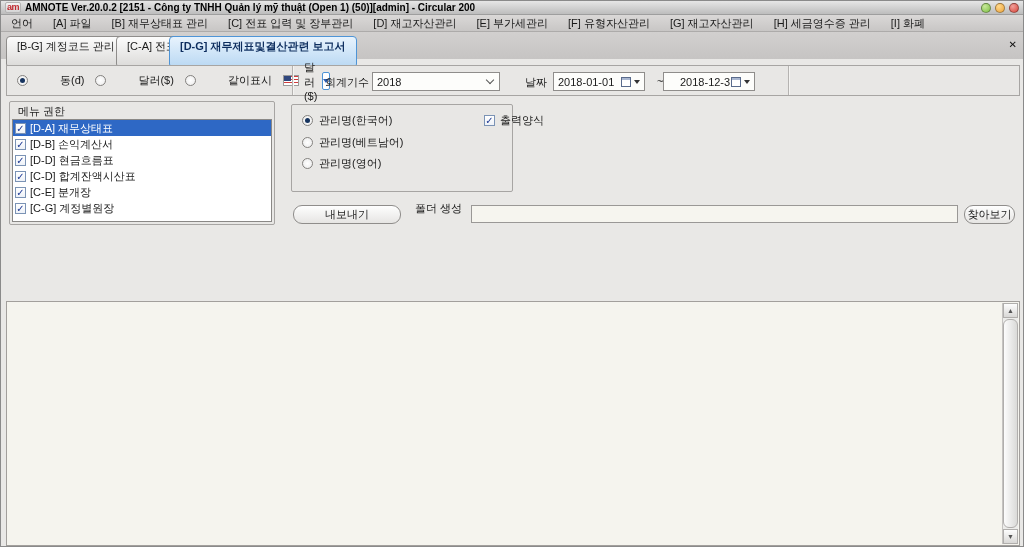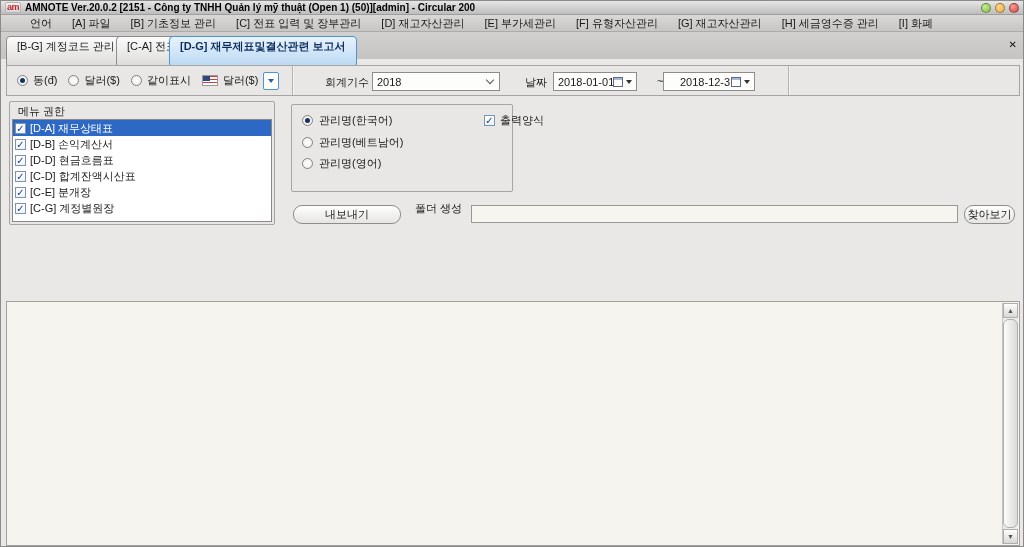--- a/index.html
+++ b/index.html
@@ -16,21 +16,21 @@
   .title-text { font-size:10px; font-weight:bold; color:#000; white-space:nowrap; }
   .traffic { margin-left:auto; display:flex; gap:4px; align-items:center; }
   .light { width:10px; height:10px; border-radius:50%; border:1px solid rgba(0,0,0,.35); }
   .light.green { background:radial-gradient(circle at 35% 30%, #c8e89a, #7ebf45); }
   .light.yellow { background:radial-gradient(circle at 35% 30%, #ffd98c, #eda33b); }
   .light.red { background:radial-gradient(circle at 35% 30%, #f0a09a, #d8453a); }
 
   
   .menubar { position:absolute; left:0; top:14px; width:100%; height:17px;
     background:linear-gradient(#dad8d7,#c8c6c5); border-bottom:1px solid #adabaa;
-    display:flex; align-items:center; padding-left:19px; }
+    display:flex; align-items:center; padding-left:0; }
   .menu-item { padding:0 10px; font-size:11px; white-space:nowrap; cursor:default; line-height:16px; }
 
   
   .tabstrip { position:absolute; left:0; top:31px; width:100%; height:27px;
     background:linear-gradient(#d2d0cf,#c6c4c3); }
   .tab { position:absolute; top:4px; height:32px; line-height:18px; padding:0 10px;
     border:1px solid #8f8d8b; border-radius:4px;
     background:linear-gradient(#fcfcfc,#dbdad8); font-size:11px; white-space:nowrap; cursor:default; }
   .tab.active { background:linear-gradient(#e8f3fd,#b9d8f3); border-color:#4e94d6; color:#0d2d5e; font-weight:bold; }
   .tab-close { position:absolute; right:6px; top:8px; font-size:10px; font-weight:bold; color:#111; cursor:default; line-height:10px; }
@@ -38,21 +38,21 @@
   
   .toolbar { position:absolute; left:5px; top:64px; width:1014px; height:31px;
     background:#e8e7e5; border:1px solid #a7a5a3; }
   .tb-divider { position:absolute; top:0; width:1px; height:100%; background:#b5b3b1; box-shadow:1px 0 0 #f4f3f1; }
   .sec-currency { position:absolute; left:0; top:0; width:285px; height:100%;
     display:flex; align-items:center; padding-left:10px; gap:5px; }
   .radio { width:11px; height:11px; border-radius:50%; border:1px solid #84827f;
     background:radial-gradient(#ffffff,#e9e9e9); position:relative; flex:0 0 auto; }
   .radio.sel::after { content:""; position:absolute; left:2px; top:2px; width:5px; height:5px;
     border-radius:50%; background:#17345f; }
-  .rlabel { margin-right:6px; white-space:nowrap; }
+  .rlabel { margin-right:6px; white-space:nowrap;margin-left:27px; }
   .flag { width:16px; height:11px; border:1px solid #9a9a9a; position:relative; flex:0 0 auto;
     background:repeating-linear-gradient(180deg,#cf3d3d 0 1.5px,#ffffff 1.5px 3px); }
   .flag::after { content:""; position:absolute; left:0; top:0; width:7px; height:5px; background:#30477e; }
   .flag-dd-btn { width:16px; height:18px; border:1px solid #4e94d6; border-radius:2px; background:#fff;
     display:flex; align-items:center; justify-content:center; }
   .tri-down { width:0; height:0; border-left:3px solid transparent; border-right:3px solid transparent;
     border-top:4px solid #2b5cad; }
   .tb-label { position:absolute; top:9px; font-size:11px; white-space:nowrap; }
   .combo { position:absolute; top:6px; height:19px; background:#fdfdfb; border:1px solid #8f8d8b;
     display:flex; align-items:center; padding:0 4px; font-size:11px; }
@@ -118,21 +118,21 @@
     <span class="traffic">
       <span class="light green"></span>
       <span class="light yellow"></span>
       <span class="light red"></span>
     </span>
   </div>
 
   <div class="menubar">
     <span class="menu-item">언어</span>
     <span class="menu-item">[A] 파일</span>
-    <span class="menu-item">[B] 기초정보 관리</span>
+    <span class="menu-item">[B] 재무상태표 관리</span>
     <span class="menu-item">[C] 전표 입력 및 장부관리</span>
     <span class="menu-item">[D] 재고자산관리</span>
     <span class="menu-item">[E] 부가세관리</span>
     <span class="menu-item">[F] 유형자산관리</span>
     <span class="menu-item">[G] 재고자산관리</span>
     <span class="menu-item">[H] 세금영수증 관리</span>
     <span class="menu-item">[I] 화폐</span>
   </div>
 
   <div class="tabstrip">
@@ -158,21 +158,21 @@
     </div>
     <div class="tb-divider" style="left:285px;"></div>
 
     <span class="tb-label" style="left:318px;">회계기수</span>
     <div class="combo" style="left:365px; width:128px;">
       <span class="val">2018</span>
       <span class="chev"></span>
     </div>
 
     <span class="tb-label" style="left:518px;">날짜</span>
-    <div class="combo" style="left:546px; width:84px;">
+    <div class="combo" style="left:546px; width:92px;">
       <span class="val">2018-01-01</span>
       <span class="cal-icon"></span>
       <span class="dd-small"></span>
     </div>
     <span class="tilde" style="left:650px;">~</span>
     <div class="combo" style="left:656px; width:92px;padding-left:16px;">
       <span class="val">2018-12-31</span>
       <span class="cal-icon"></span>
       <span class="dd-small"></span>
     </div>

